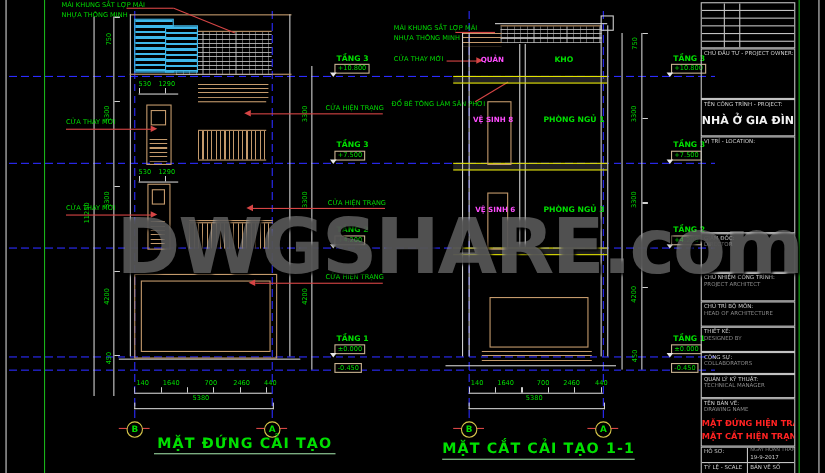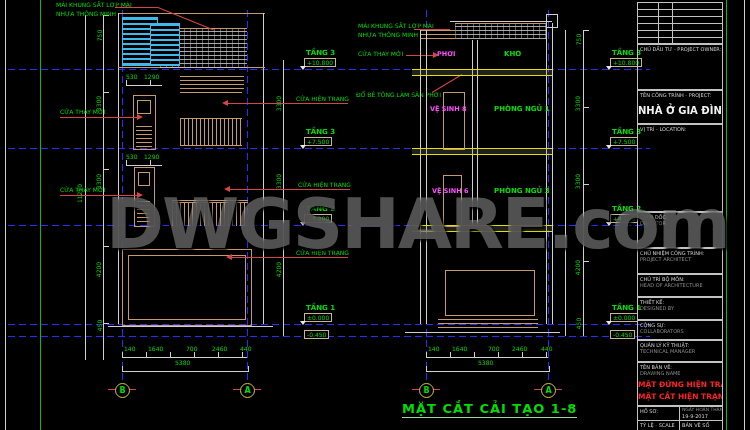--- a/index.html
+++ b/index.html
@@ -168,20 +168,21 @@
   <div class="g6" style="left:212px;top:345px;">2460</div>
   <div class="g6" style="left:240px;top:345px;">440</div>
   <div class="dimt" style="left:122px;top:366px;width:125px;"></div>
   <div class="g6" style="left:175px;top:359px;">5380</div>
 
   <div class="hl red" style="left:108px;top:389px;width:28px;"></div>
   <div class="bubble" style="left:115px;top:383px;">B</div>
   <div class="hl red" style="left:233px;top:389px;width:28px;"></div>
   <div class="bubble" style="left:240px;top:383px;">A</div>
 
+  <div class="dtitle" style="left:140px;top:396px;width:165px;">MẶT ĐỨNG CẢI TẠO</div>
 
   <div class="note" style="left:358px;top:22px;">MÁI KHUNG SẮT LỢP MÁI</div>
   <div class="note" style="left:358px;top:31px;">NHỰA THÔNG MINH</div>
   <div class="hl red" style="left:414px;top:29px;width:36px;"></div>
   <div class="note" style="left:358px;top:50px;">CỬA THAY MỚI</div>
   <div class="hl red" style="left:406px;top:55px;width:30px;"></div>
   <div class="arrR" style="left:433px;top:52px;"></div>
   <div class="note" style="left:356px;top:91px;">ĐỔ BÊ TÔNG LÀM SÂN PHƠI</div>
   <div class="hl red" style="left:432px;top:92px;width:35px;transform:rotate(-31deg);transform-origin:left center;"></div>
 
@@ -200,21 +201,21 @@
   <div class="slab" style="left:412px;top:69px;width:140px;height:5px;"></div>
   <div class="slab" style="left:412px;top:148px;width:140px;height:5px;"></div>
   <div class="slab" style="left:412px;top:225px;width:140px;height:5px;"></div>
   <div class="hl wh" style="left:405px;top:332px;width:155px;"></div>
   <div class="hbars" style="left:438px;top:319px;width:100px;height:11px;"></div>
 
   <div class="box-tan" style="left:443px;top:92px;width:20px;height:56px;"></div>
   <div class="box-tan" style="left:443px;top:175px;width:17px;height:50px;"></div>
   <div class="box-tan" style="left:445px;top:270px;width:88px;height:44px;"></div>
 
-  <div class="roomm" style="left:437px;top:50px;">PHƠI</div>
+  <div class="roomm" style="left:437px;top:50px;">QUẢN</div>
   <div class="roomg" style="left:504px;top:50px;">KHO</div>
   <div class="roomm" style="left:430px;top:105px;">VỆ SINH 8</div>
   <div class="roomg" style="left:494px;top:105px;">PHÒNG NGỦ 1</div>
   <div class="roomm" style="left:432px;top:187px;">VỆ SINH 6</div>
   <div class="roomg" style="left:494px;top:187px;">PHÒNG NGỦ 3</div>
 
   <div class="vl wh" style="left:565px;top:30px;height:306px;"></div>
   <div class="vdim" style="left:583px;top:30px;height:306px;"></div>
   <div class="vtxt" style="left:563px;top:36px;">750</div>
   <div class="vtxt" style="left:562px;top:100px;">3300</div>
@@ -247,21 +248,21 @@
   <div class="g6" style="left:512px;top:345px;">2460</div>
   <div class="g6" style="left:541px;top:345px;">440</div>
   <div class="dimt" style="left:426px;top:366px;width:122px;"></div>
   <div class="g6" style="left:478px;top:359px;">5380</div>
 
   <div class="hl red" style="left:412px;top:389px;width:28px;"></div>
   <div class="bubble" style="left:419px;top:383px;">B</div>
   <div class="hl red" style="left:534px;top:389px;width:28px;"></div>
   <div class="bubble" style="left:541px;top:383px;">A</div>
 
-  <div class="dtitle" style="left:402px;top:401px;width:175px;">MẶT CẮT CẢI TẠO 1-8</div>
+  <div class="dtitle" style="left:402px;top:401px;width:175px;">MẶT CẮT CẢI TẠO 1-1</div>
 
   <div class="tb">
 
     <div class="tbs" style="top:0;height:42px;">
       <div class="revrow" style="top:6px;"></div>
         <div class="revrow" style="top:13px;"></div>
       <div class="revrow" style="top:20px;"></div>
         <div class="revrow" style="top:27px;"></div>
       <div class="revrow" style="top:34px;"></div>
       <div class="vl" style="left:20px;top:0;height:42px;background:#c2c2c2;"></div>

